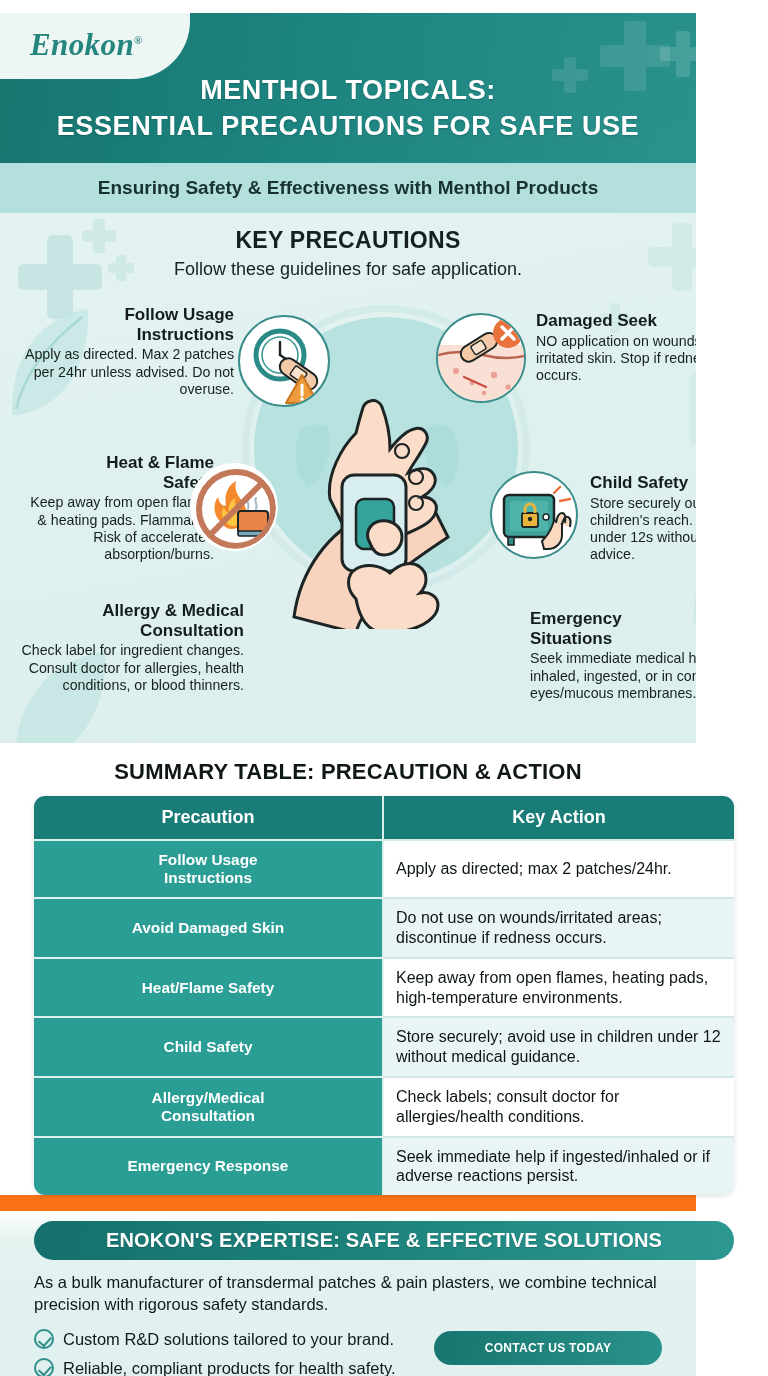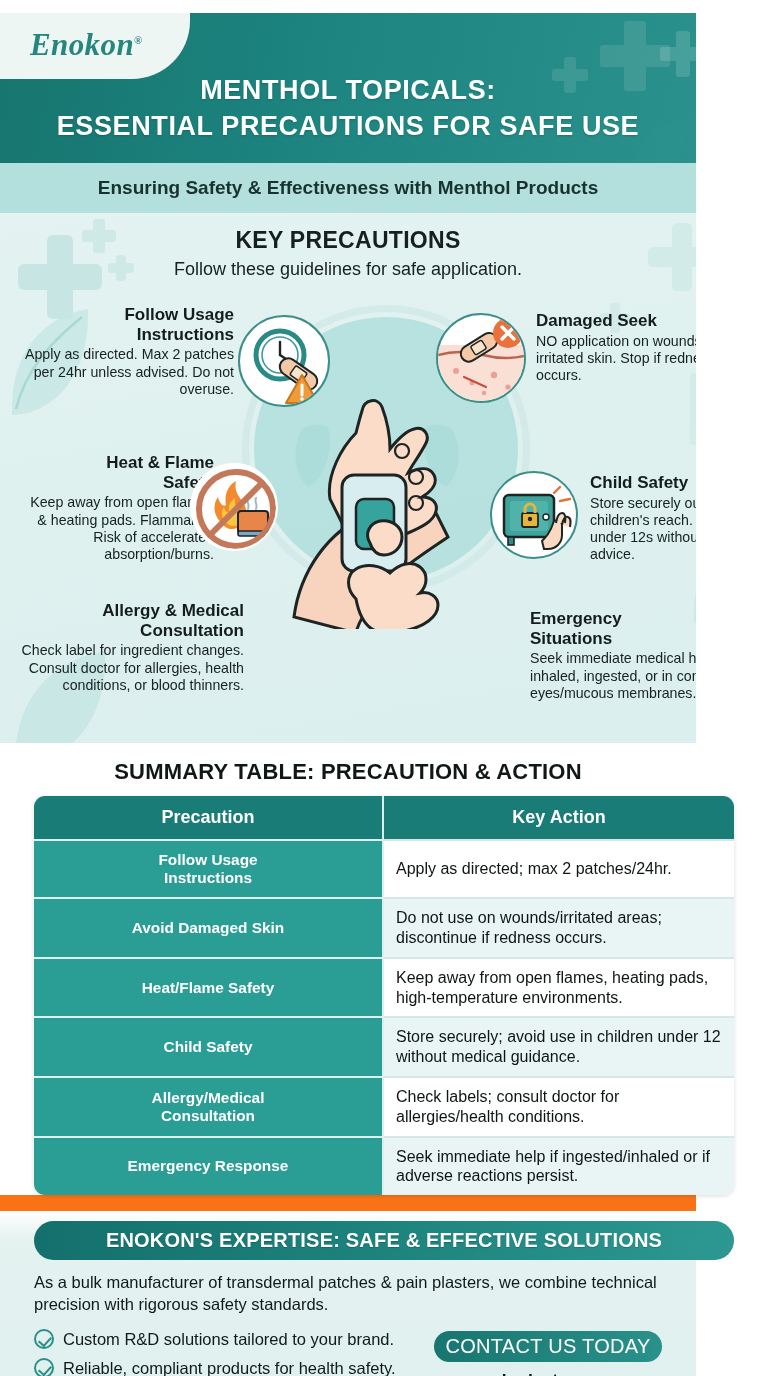--- a/index.html
+++ b/index.html
@@ -292,23 +292,23 @@
     width: 5.5px; height: 10px;
     border: solid #2c8f8a;
     border-width: 0 2.2px 2.2px 0;
     transform: rotate(42deg);
   }
   .cta-col { width: 228px; text-align: center; padding-top: 2px; }
   .cta-btn {
     background: linear-gradient(95deg, #17766f 0%, #2a918b 100%);
     color: #ffffff;
     border-radius: 17px;
-    font-size: 20px;
-    font-weight: normal;
-    padding: 4px 10px;
+    font-size: 12px;
+    font-weight: bold;
+    padding: 10px 10px;
     letter-spacing: .3px;
     border: none;
     width: 100%;
     font-family: "Liberation Sans", sans-serif;
     cursor: pointer;
   }
   .site {
     margin-top: 9px;
     font-size: 17.5px;
     font-weight: bold;

